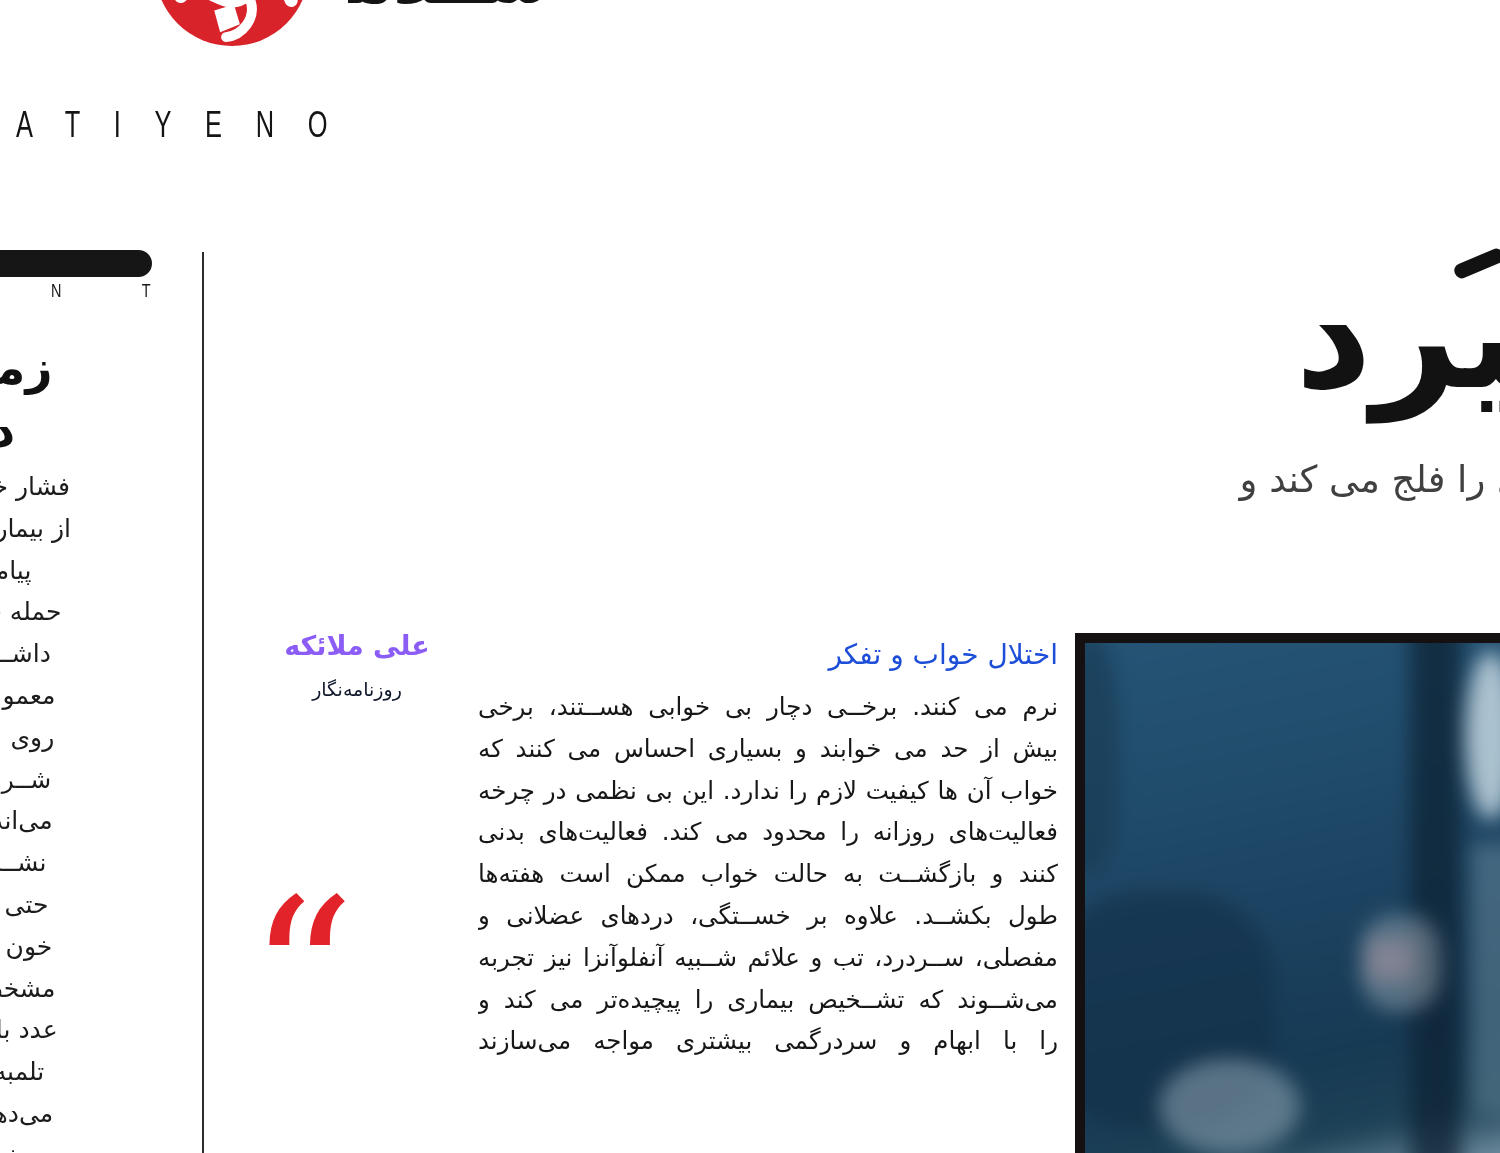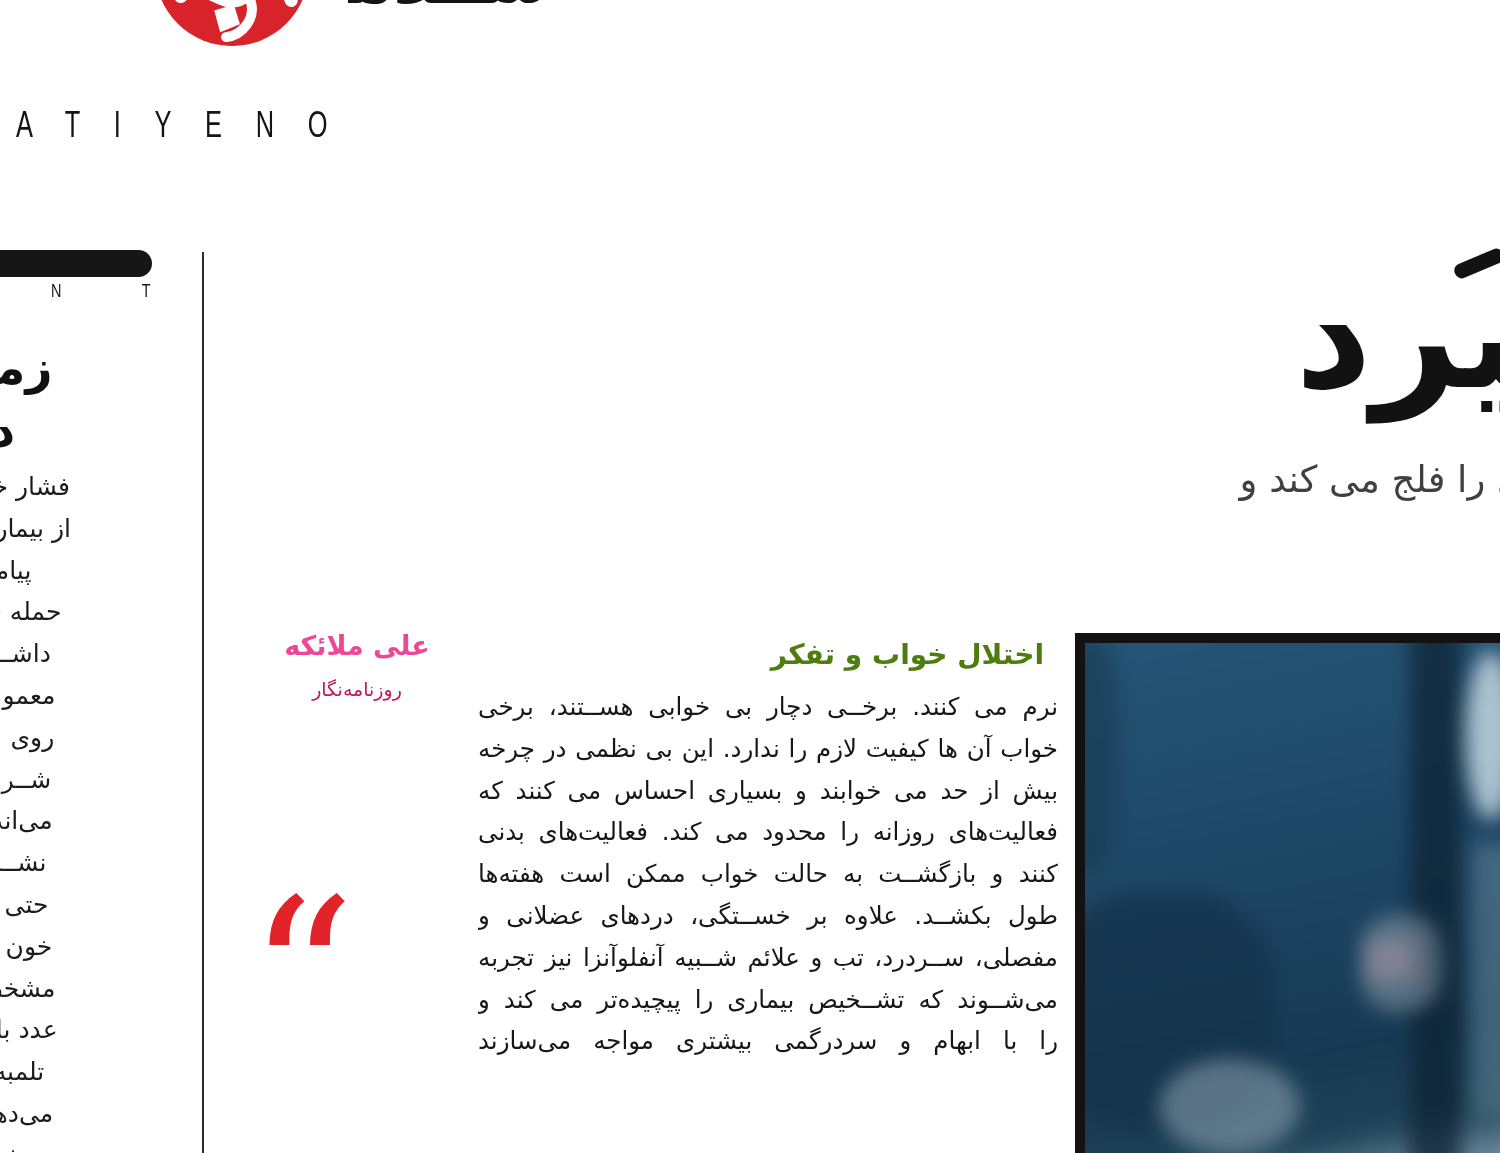--- a/index.html
+++ b/index.html
@@ -48,30 +48,30 @@
   .headline-frag{
     position:absolute;left:1453px;top:256px;width:52px;height:15px;border-radius:7px;
     background:#121212;transform:rotate(-23deg);
   }
   .subtitle{
     position:absolute;right:-26px;top:458px;font-size:37px;color:#404040;
     direction:rtl;white-space:nowrap;
   }
   
   .byline{position:absolute;left:278px;top:630px;width:158px;text-align:center;direction:rtl;}
-  .byline-name{font-size:27px;font-weight:bold;color:#ec4899;}
-  .byline-role{margin-top:17px;font-size:19px;color:#be185d;}
+  .byline-name{font-size:27px;font-weight:bold;color:#8b5cf6;}
+  .byline-role{margin-top:17px;font-size:19px;color:#0f172a;}
   .quote{
     position:absolute;left:248px;top:872px;font-size:210px;line-height:1;
     color:#e2242a;font-family:"DejaVu Serif",serif;
   }
   
   .section-heading{
-    position:absolute;right:456px;top:638px;font-size:28px;font-weight:bold;
-    color:#4d7c0f;direction:rtl;white-space:nowrap;
+    position:absolute;right:442px;top:638px;font-size:28px;font-weight:normal;
+    color:#1d4ed8;direction:rtl;white-space:nowrap;
   }
   .art-body{
     position:absolute;right:442px;top:686px;width:580px;direction:rtl;
     font-size:24.5px;line-height:41.8px;color:#171717;
   }
   .art-body div{
     height:41.8px;overflow:hidden;text-align:justify;text-align-last:justify;
   }
   
   .photo{
@@ -150,22 +150,22 @@
   <div class="byline">
     <div class="byline-name">علی ملائکه</div>
     <div class="byline-role">روزنامه‌نگار</div>
   </div>
 
   <div class="quote">“</div>
 
   <div class="section-heading">اختلال خواب و تفکر</div>
   <div class="art-body">
     <div>نرم می کنند. برخــی دچار بی خوابی هســتند، برخی</div>
+    <div>بیش از حد می خوابند و بسیاری احساس می کنند که</div>
     <div>خواب آن ها کیفیت لازم را ندارد. این بی نظمی در چرخه</div>
-    <div>بیش از حد می خوابند و بسیاری احساس می کنند که</div>
     <div>فعالیت‌های روزانه را محدود می کند. فعالیت‌های بدنی</div>
     <div>کنند و بازگشــت به حالت خواب ممکن است هفته‌ها</div>
     <div>طول بکشــد. علاوه بر خســتگی، دردهای عضلانی و</div>
     <div>مفصلی، ســردرد، تب و علائم شــبیه آنفلوآنزا نیز تجربه</div>
     <div>می‌شــوند که تشــخیص بیماری را پیچیده‌تر می کند و</div>
     <div>را با ابهام و سردرگمی بیشتری مواجه می‌سازند</div>
   </div>
 
   <div class="photo">
     <div class="photo-inner">

